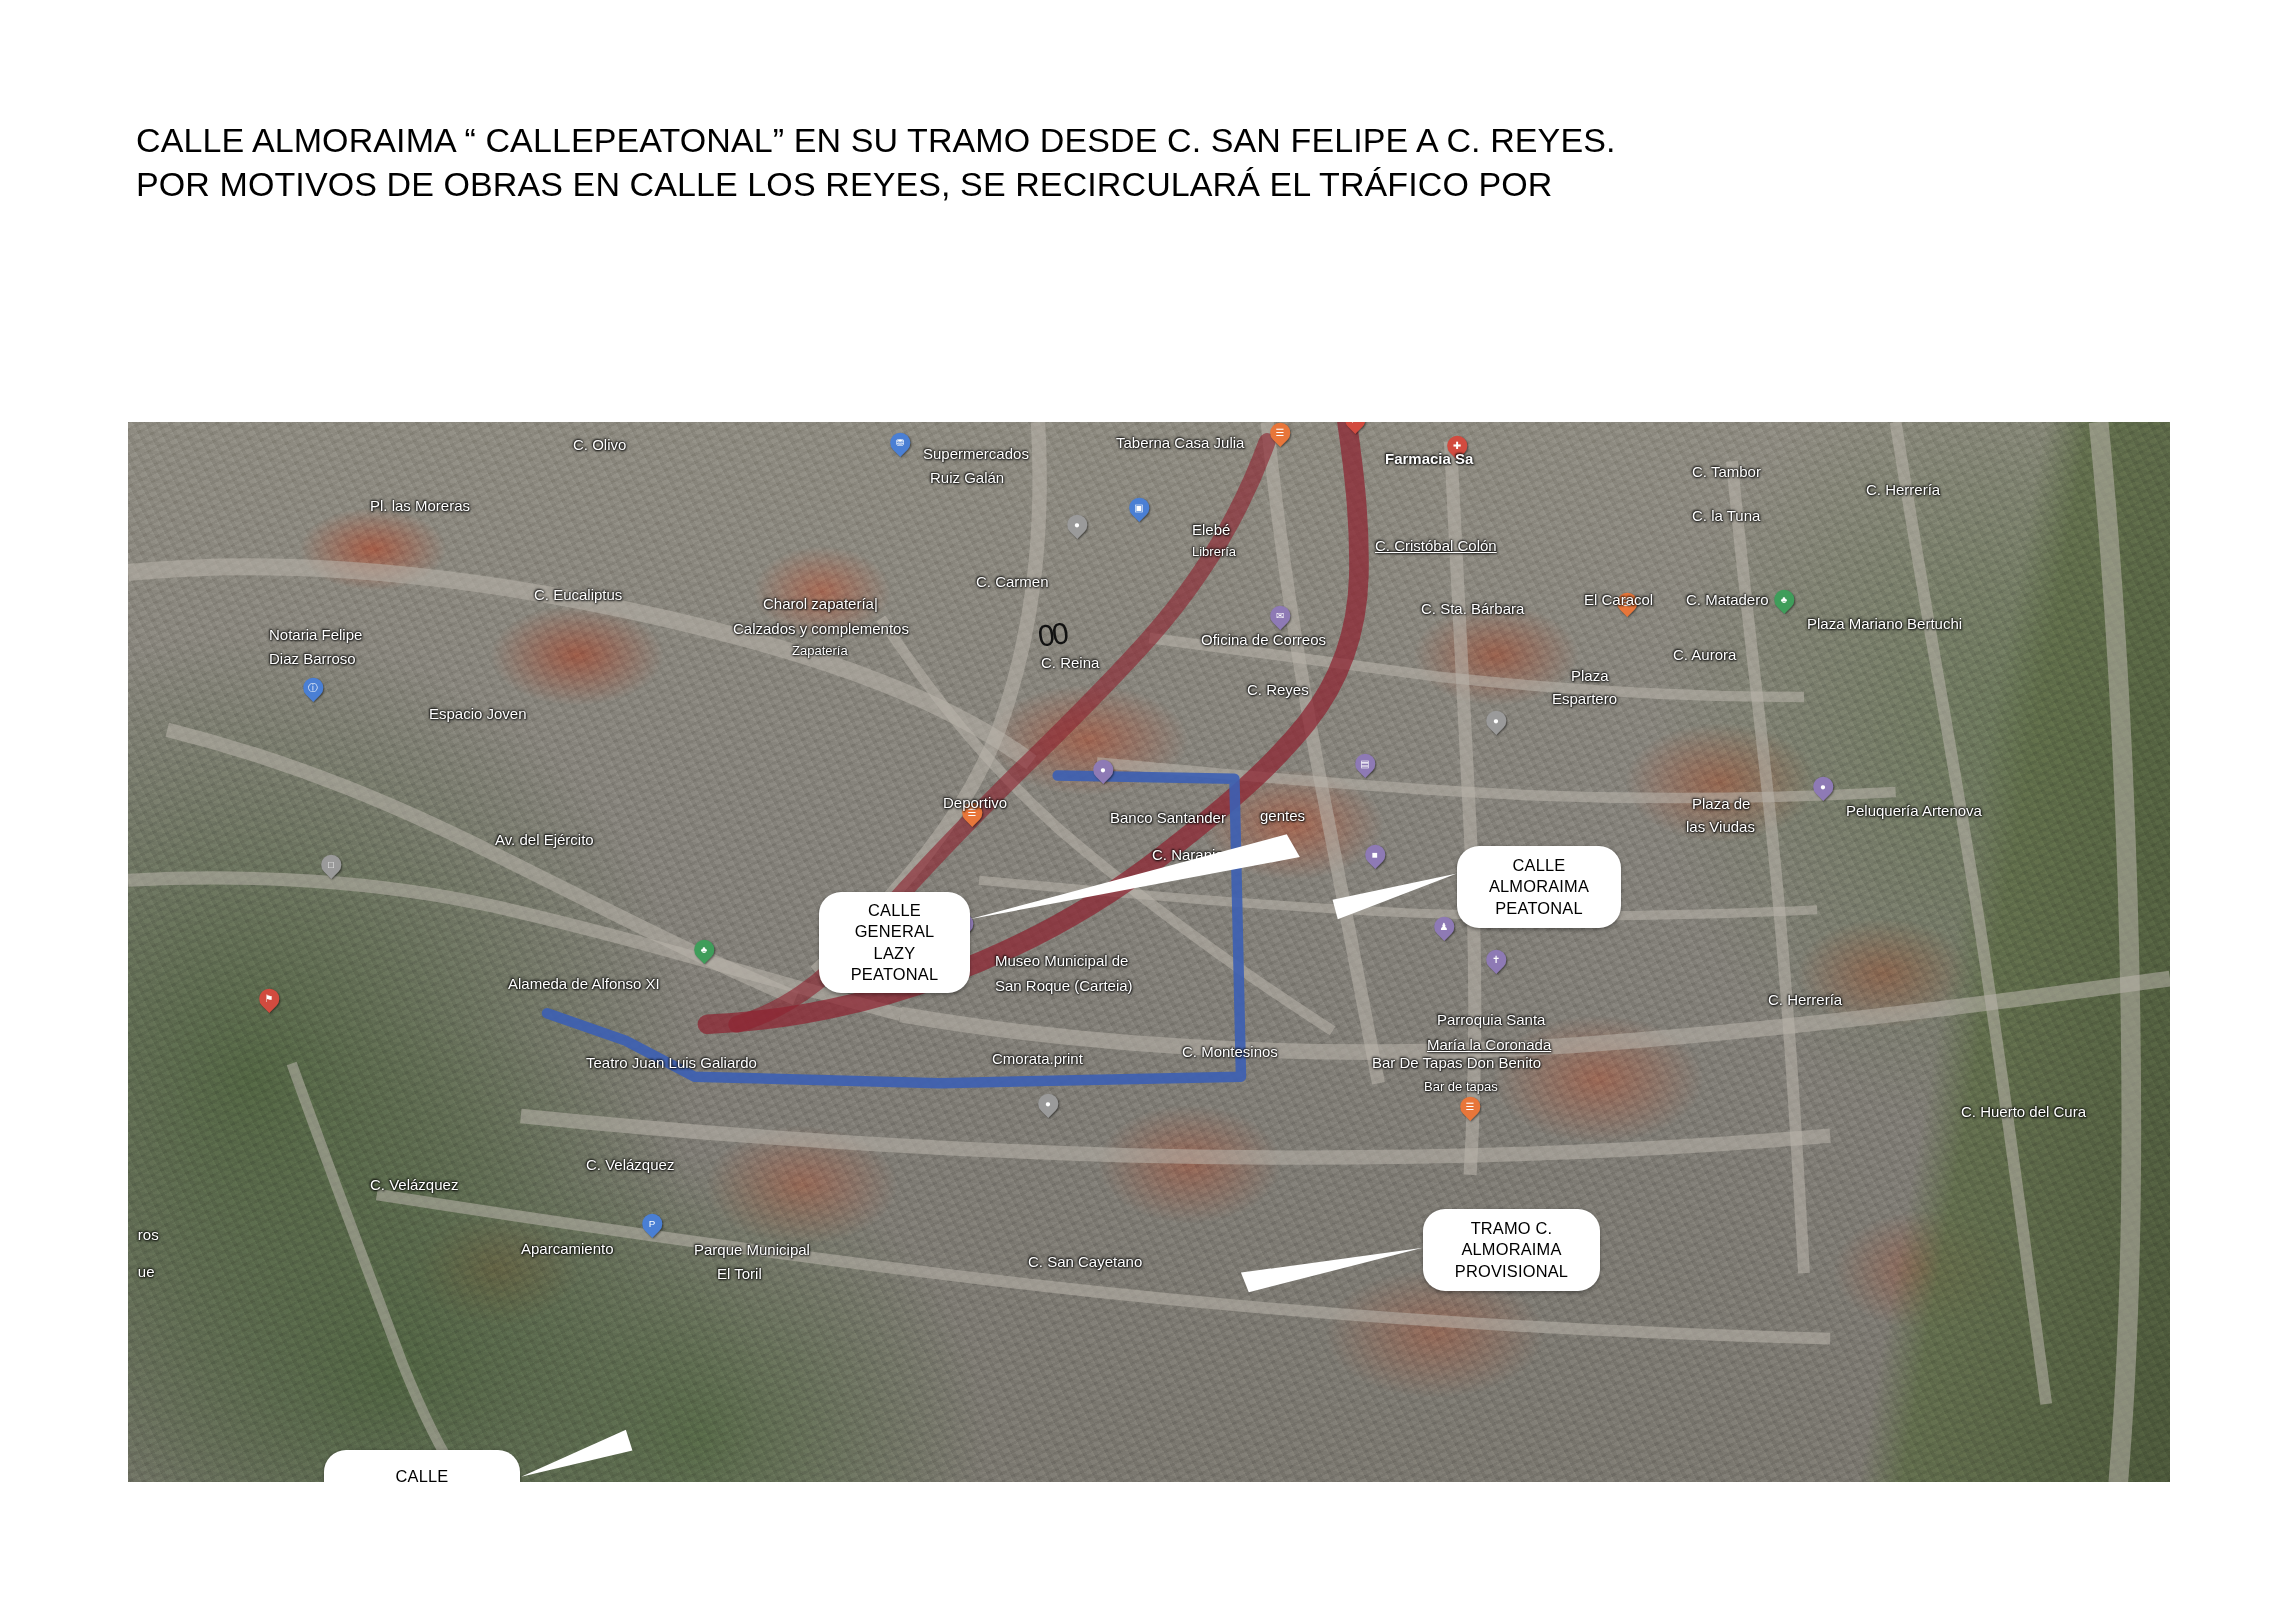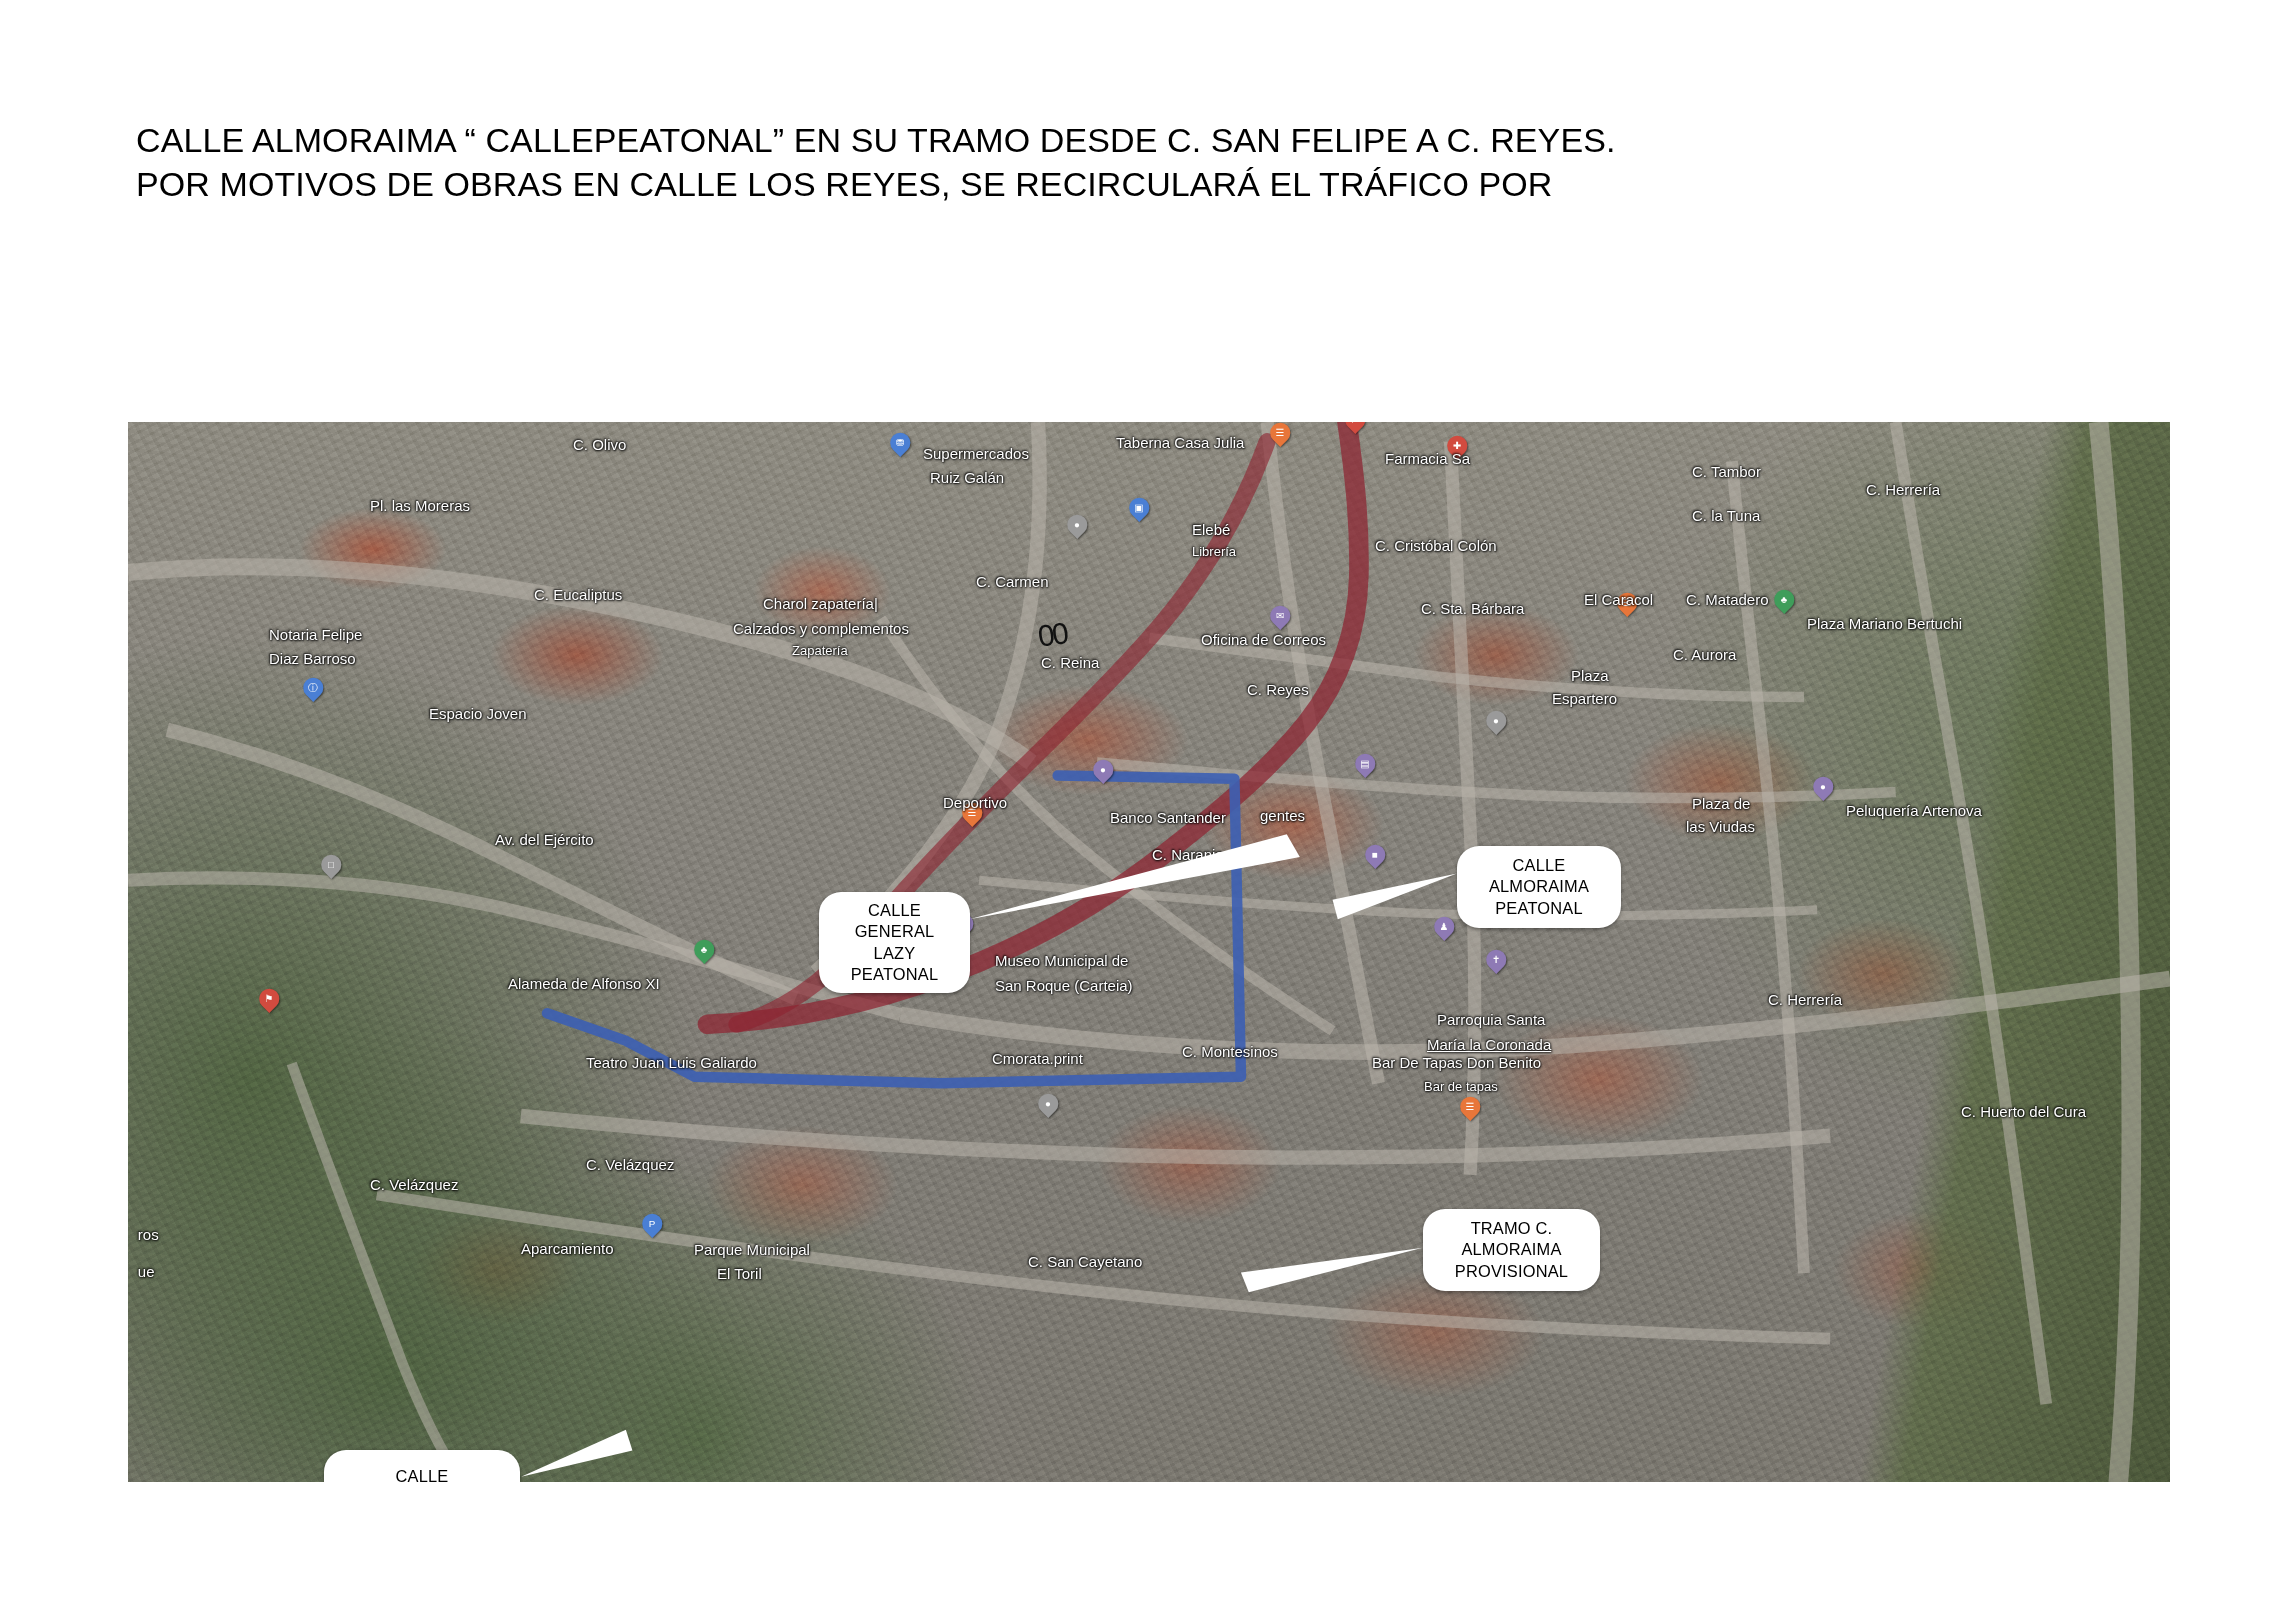--- a/index.html
+++ b/index.html
@@ -323,28 +323,28 @@
       <div class="maplabel" style="left: 380px; top: 553px;">Alameda de Alfonso XI</div>
       <div class="maplabel" style="left: 458px; top: 632px;">Teatro Juan Luis Galiardo</div>
       <div class="maplabel" style="left: 242px; top: 754px;">C. Velázquez</div>
       <div class="maplabel" style="left: 458px; top: 734px;">C. Velázquez</div>
       <div class="maplabel" style="left: 393px; top: 818px;">Aparcamiento</div>
       <div class="maplabel" style="left: 566px; top: 819px;">Parque Municipal</div>
       <div class="maplabel" style="left: 589px; top: 843px;">El Toril</div>
       <div class="maplabel" style="left: 795px; top: 23px;">Supermercados</div>
       <div class="maplabel" style="left: 802px; top: 47px;">Ruiz Galán</div>
       <div class="maplabel" style="left: 988px; top: 11.8px;">Taberna Casa Julia</div>
-      <div class="maplabel" style="left: 1257px; top: 28px;">Farmacia Sa</div>
+      <div class="maplabel" style="left: 1257px; top: 28px; font-weight: bold;">Farmacia Sa</div>
       <div class="maplabel" style="left: 1564px; top: 41px;">C. Tambor</div>
       <div class="maplabel" style="left: 1564px; top: 85px;">C. la Tuna</div>
       <div class="maplabel" style="left: 1738px; top: 59px;">C. Herrería</div>
       <div class="maplabel" style="left: 1064px; top: 99px;">Elebé</div>
       <div class="maplabel tiny" style="left: 1064px; top: 122px;">Librería</div>
       <div class="maplabel" style="left: 848px; top: 151px;">C. Carmen</div>
-      <div class="maplabel" style="left: 1247px; top: 115px;">C. Cristóbal Colón</div>
+      <div class="maplabel" style="left: 1247px; top: 115px; text-decoration: underline;">C. Cristóbal Colón</div>
       <div class="maplabel" style="left: 635px; top: 173px;">Charol zapatería|</div>
       <div class="maplabel" style="left: 605px; top: 198px;">Calzados y complementos</div>
       <div class="maplabel tiny" style="left: 664px; top: 221px;">Zapatería</div>
       <div class="maplabel" style="left: 1293px; top: 178px;">C. Sta. Bárbara</div>
       <div class="maplabel" style="left: 1456px; top: 169px;">El Caracol</div>
       <div class="maplabel" style="left: 1558px; top: 169px;">C. Matadero</div>
       <div class="maplabel" style="left: 1679px; top: 193px;">Plaza Mariano Bertuchi</div>
       <div class="maplabel" style="left: 913px; top: 232px;">C. Reina</div>
       <div class="maplabel" style="left: 1073px; top: 209px;">Oficina de Correos</div>
       <div class="maplabel" style="left: 1545px; top: 224px;">C. Aurora</div>

